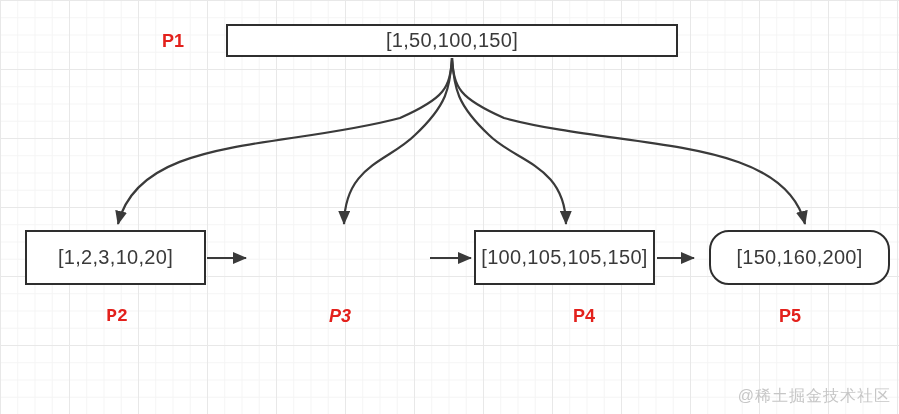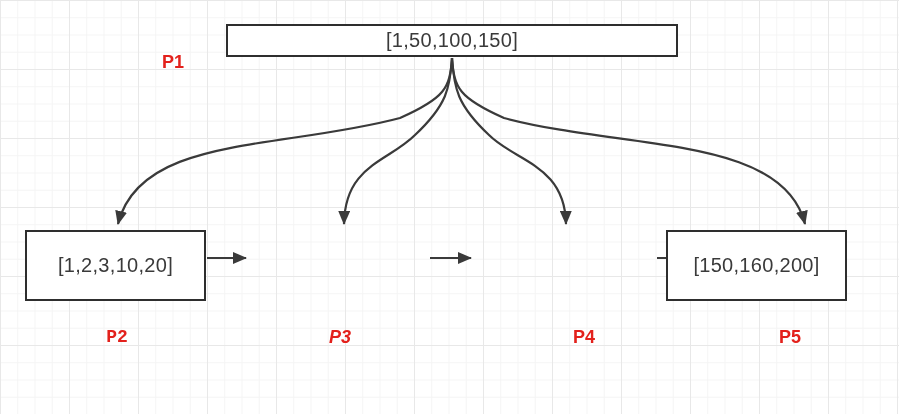--- a/index.html
+++ b/index.html
@@ -32,34 +32,33 @@
     background: #ffffff;
     border: 2.5px solid #2e2e2e;
     display: flex;
     align-items: center;
     justify-content: center;
     font-size: 20px;
     color: #3a3a3a;
     letter-spacing: 0.3px;
   }
   .node-root   { left: 226px; top: 24px;  width: 452px; height: 33px; }
-  .node-leaf   { top: 230px; width: 181px; height: 71px; }
+  .node-leaf   { top: 230px; width: 181px; height: 55px; }
   .leaf-0 { left: 25px; }
   .leaf-1 { left: 248px; }
   .leaf-2 { left: 474px; }
-  .leaf-3 { left: 666px; }
+  .leaf-3 { left: 709px; border-radius: 20px; }
 
   .p-label {
     position: absolute;
     width: 60px;
     text-align: center;
     font-size: 18px;
     font-weight: bold;
     color: #e3211c;
-    margin-top: 21px;
   }
   .label-root { left: 143px; top: 31px; }
   .p-label.below { top: 306px; }
   .label-0 { left: 87px; font-family: Liberation Mono, monospace; }
   .label-1 { left: 310px; font-style: italic; }
   .label-2 { left: 554px; }
   .label-3 { left: 760px; }
 
   .watermark {
     position: absolute;
@@ -93,23 +92,27 @@
   </svg>
 
   <div class="node node-root">
     <span>[1,50,100,150]</span>
   </div>
   <div class="p-label label-root">P1</div>
 
   <div class="node node-leaf leaf-0">
     <span>[1,2,3,10,20]</span>
   </div>
+  <div class="node node-leaf leaf-2">
+    <span>[100,105,105,150]</span>
+  </div>
   <div class="node node-leaf leaf-3">
     <span>[150,160,200]</span>
   </div>
 
   <div class="p-label below label-0">P2</div>
   <div class="p-label below label-1">P3</div>
   <div class="p-label below label-2">P4</div>
   <div class="p-label below label-3">P5</div>
 
+  <div class="watermark">@稀土掘金技术社区</div>
 
 </div>
 
 </body></html>

